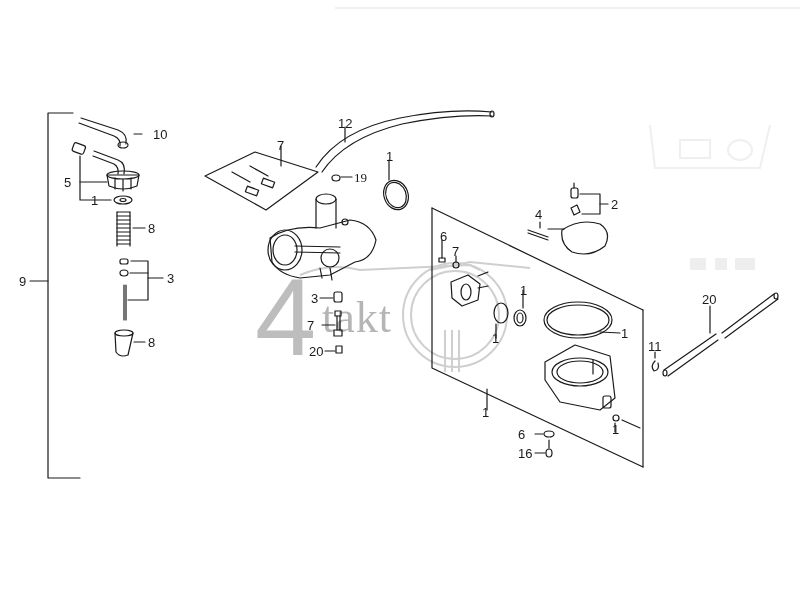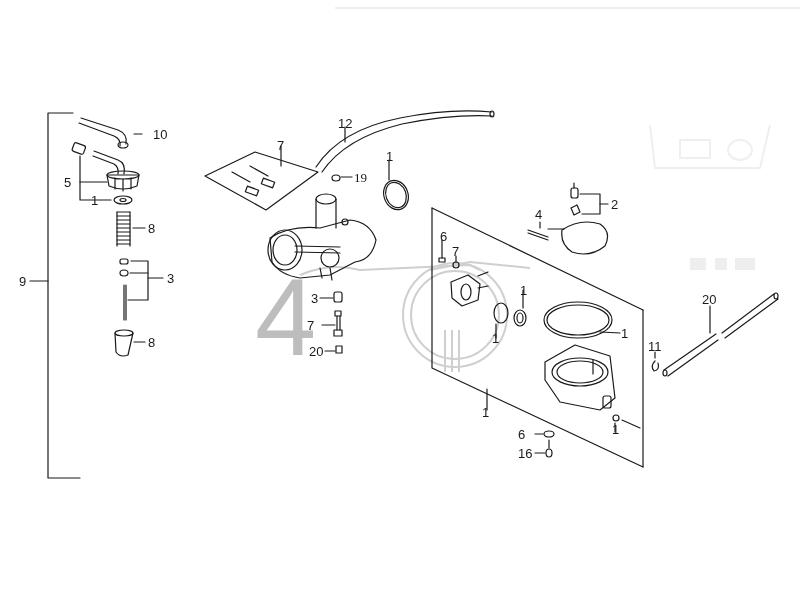--- a/index.html
+++ b/index.html
@@ -35,20 +35,21 @@
       <circle cx="455" cy="315" r="52"></circle>
       <circle cx="455" cy="315" r="44"></circle>
       <path d="M300 275 Q330 262 360 270 L470 265 L480 270"></path>
       <path d="M430 270 L470 262 L530 268"></path>
       <line x1="445" y1="330" x2="445" y2="372"></line>
       <line x1="452" y1="330" x2="452" y2="372"></line>
       <line x1="459" y1="330" x2="459" y2="372"></line>
     </g>
   </svg>
   <div class="wm wm-4" style="left:255px; top:262px;">4</div>
+  <div class="wm wm-word" style="left:322px; top:296px;">takt</div>
 
   <svg width="800" height="600">
     <g stroke="#1a1a1a" stroke-width="1.2" fill="none" stroke-linecap="round" stroke-linejoin="round">
 
       <g>
         <polyline points="73,113 48,113 48,478 80,478"></polyline>
         <line x1="30" y1="281" x2="48" y2="281"></line>
       </g>
 
       <g>

